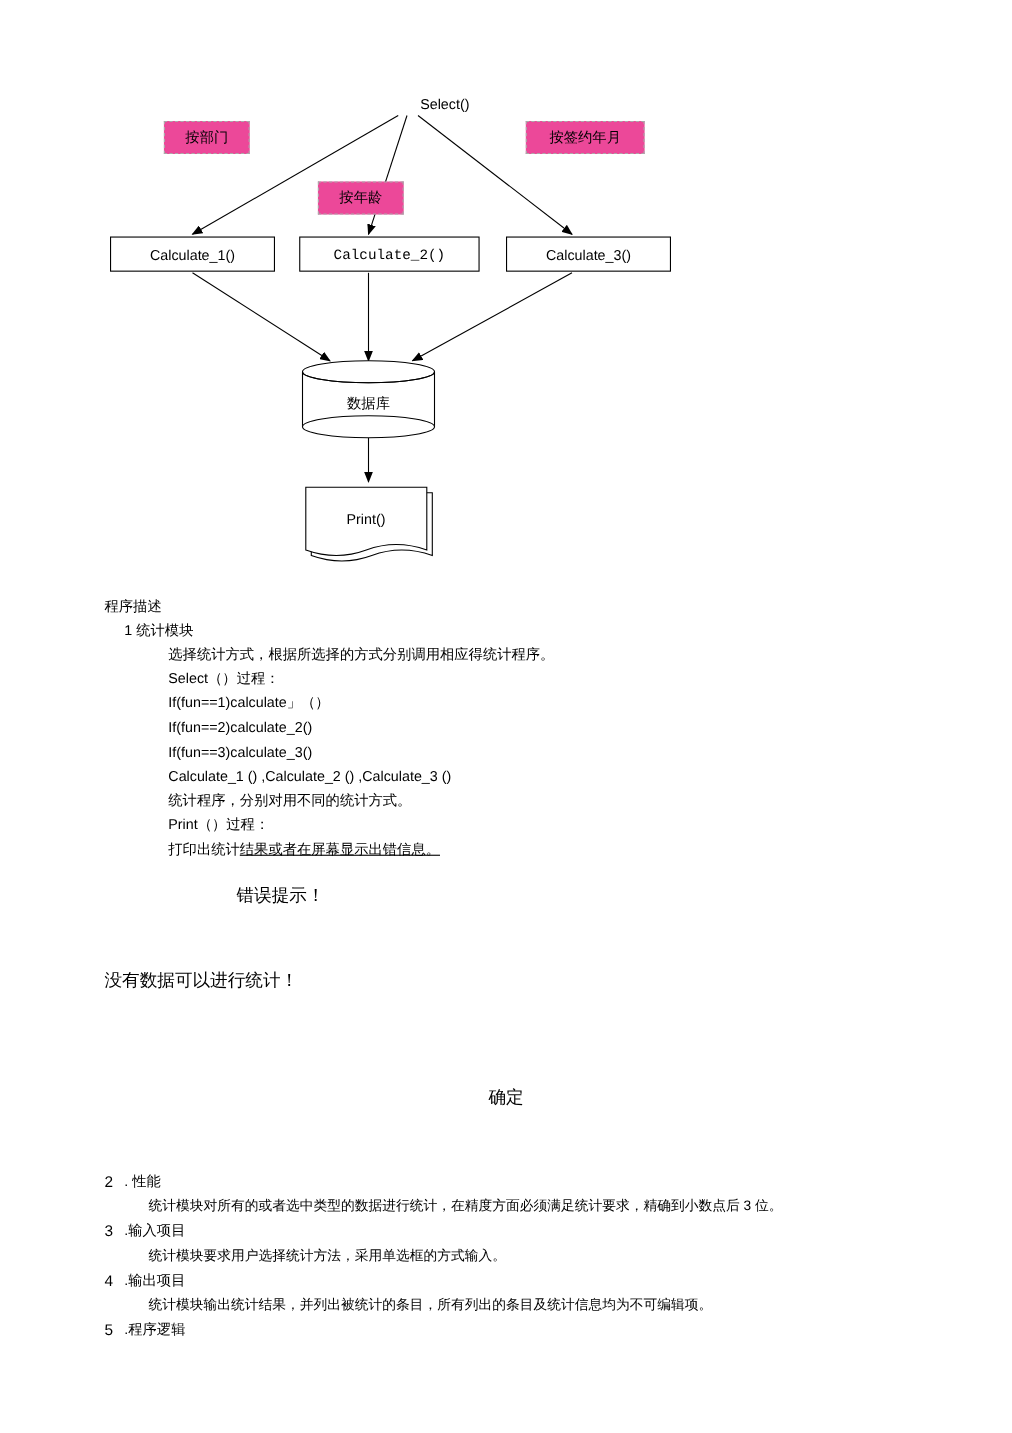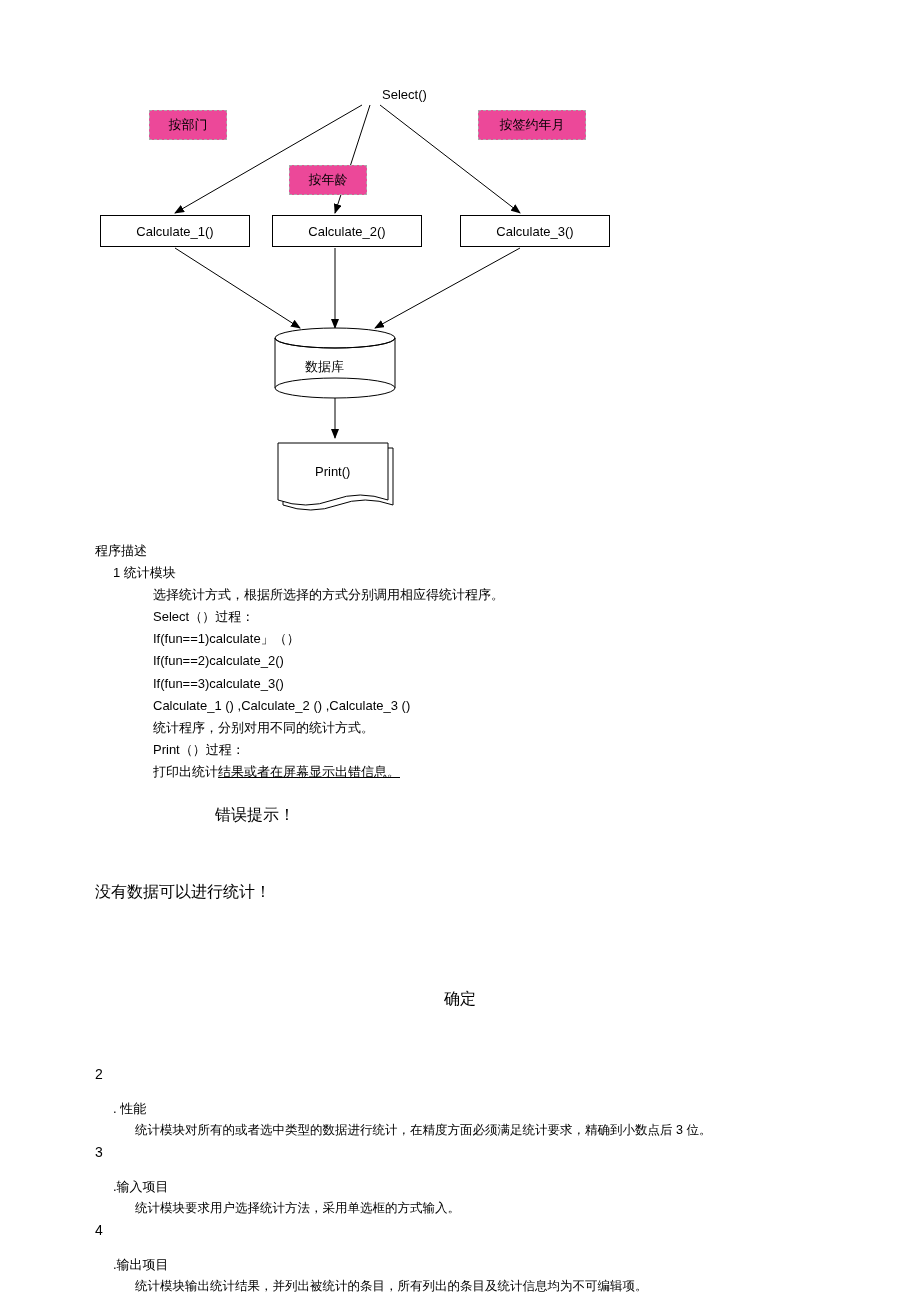--- a/index.html
+++ b/index.html
@@ -45,20 +45,21 @@
       padding: 2px 6px;
     }
     .plain-label {
       position: absolute;
       font-family: Arial, sans-serif;
       font-size: 13px;
     }
     .db-label {
       position: absolute;
       font-size: 13px;
+      text-align: center;
     }
     .doc-label {
       position: absolute;
       font-family: Arial, sans-serif;
       font-size: 13px;
     }
     .content {
       padding: 0 95px 40px 95px;
       line-height: 1.7;
     }
@@ -97,21 +98,20 @@
     .num-item {
       display: flex;
     }
     .num-item .num {
       font-family: Arial, sans-serif;
       font-size: 14px;
       width: 18px;
     }
     .num-item .txt {
       flex: 1;
-      margin-top: 35px;
     }
     .detail {
       padding-left: 40px;
       font-size: 12.5px;
     }
   </style>
 </head>
 <body>
 
 <div class="page">
@@ -150,21 +150,21 @@
       </g>
     </svg>
 
     <div class="plain-label" style="left:382px; top:87px;">Select()</div>
 
     <div class="dashed-label" style="left:149px; top:110px; width:78px; height:30px;">按部门</div>
     <div class="dashed-label" style="left:289px; top:165px; width:78px; height:30px;">按年龄</div>
     <div class="dashed-label" style="left:478px; top:110px; width:108px; height:30px;">按签约年月</div>
 
     <div class="node-box" style="left:100px; top:215px; width:150px; height:32px;">Calculate_1()</div>
-    <div class="node-box" style="left:272px; top:215px; width:150px; height:32px;">Calculate_2()</div>
+    <div class="node-box" style="left:272px; top:215px; width:164px; height:32px;font-family:Liberation Mono, monospace;">Calculate_2()</div>
     <div class="node-box" style="left:460px; top:215px; width:150px; height:32px;">Calculate_3()</div>
 
     <div class="db-label" style="left:305px; top:358px; width:60px;">数据库</div>
 
     <div class="doc-label" style="left:315px; top:464px;">Print()</div>
   </div>
 
   <div class="content">
     <div class="heading">程序描述</div>
     <div class="sub1">1 统计模块</div>

